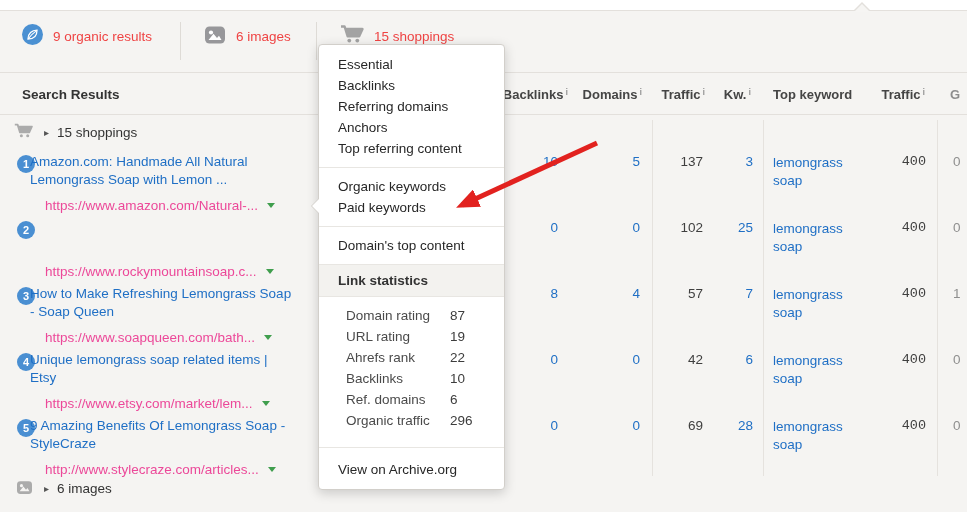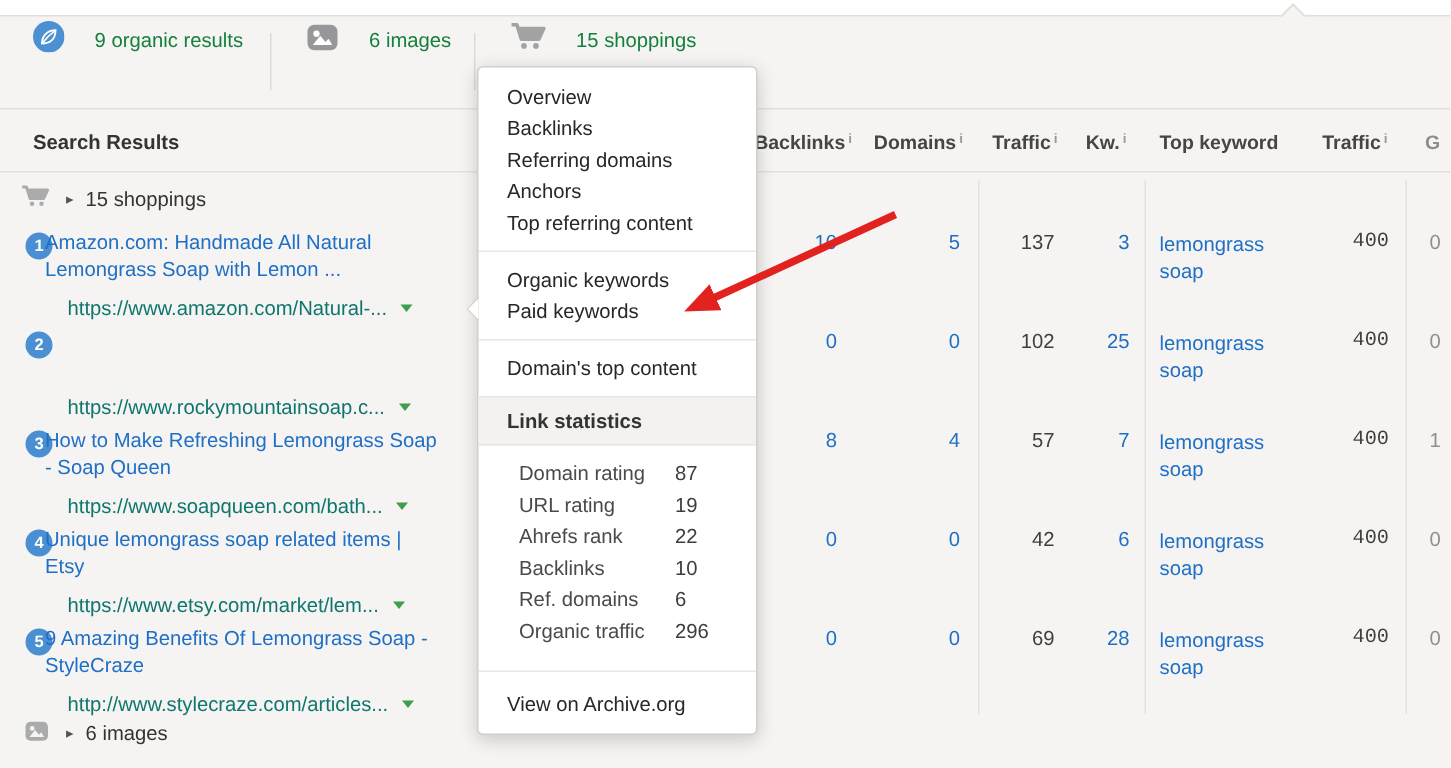--- a/index.html
+++ b/index.html
@@ -8,22 +8,22 @@
     width:967px; height:512px; position:relative; overflow:hidden;
     background:#fff; font-family:"Liberation Sans", sans-serif;
   }
   .panel { position:absolute; left:0; right:0; top:10px; bottom:0; background:#f5f4f2; border-top:1px solid #e3e0dc; }
   .notch-up-outer { position:absolute; left:853px; top:2px; width:0; height:0;
     border-left:9px solid transparent; border-right:9px solid transparent; border-bottom:9px solid #e3e0dc; }
   .notch-up-inner { position:absolute; left:854px; top:4px; width:0; height:0;
     border-left:8px solid transparent; border-right:8px solid transparent; border-bottom:8px solid #f6f5f3; }
 
   
-  .tab { position:absolute; top:12px; height:28px; display:flex; align-items:center; gap:20px;
-    font-size:13.5px; color:#15803d; cursor:pointer; }
+  .tab { position:absolute; top:22px; height:28px; display:flex; align-items:center; gap:10px;
+    font-size:13.5px; color:#ef4444; cursor:pointer; }
   #tab-organic { left:22px; }
   #tab-images  { left:204px; }
   #tab-shoppings { left:340px; }
   .vsep { position:absolute; top:22px; height:38px; width:1px; background:#dedbd6; }
   #vsep1 { left:180px; } #vsep2 { left:316px; }
 
   .hline { position:absolute; left:0; right:0; height:1px; background:#e3e0dc; }
   #hline-header-top { top:72px; } #hline-header-bottom { top:114px; }
 
   .section-title { position:absolute; left:22px; top:87px; font-weight:bold; font-size:13.5px; color:#333; }
@@ -42,21 +42,21 @@
   .tri { font-size:10px; color:#555; }
   .row-icon { position:absolute; }
   #cart-row-icon { left:14px; top:123px; } #img-row-icon { left:16px; top:480px; }
 
   
   #results { position:absolute; left:0; right:0; top:152px; }
   .result { position:relative; height:66px; }
   .badge { position:absolute; left:17px; top:3px; width:18px; height:18px; border-radius:50%;
     background:#4a8fd2; color:#fff; font-size:11px; font-weight:bold; text-align:center; line-height:18px; }
   .rtitle { position:absolute; left:30px; top:1px; width:266px; line-height:18px; font-size:13.5px; color:#1f6fc5; cursor:pointer; }
-  .rurl { position:absolute; left:45px; top:46px; font-size:13.5px; color:#0f766e; display:flex; align-items:center; gap:9px; }
+  .rurl { position:absolute; left:45px; top:46px; font-size:13.5px; color:#ec4899; display:flex; align-items:center; gap:9px; }
   .caret { width:0; height:0; border-left:4.5px solid transparent; border-right:4.5px solid transparent;
     border-top:5px solid #3f9e4d; cursor:pointer; }
   .cell { position:absolute; top:2px; font-size:13.5px; white-space:nowrap; }
   .cell.r { width:60px; text-align:right; }
   .c-backlinks { right:409px; } .c-domains { right:327px; } .c-traffic { right:264px; color:#3f3f3f; }
   .c-kw { right:214px; width:50px; } .c-topkw { left:773px; width:86px; line-height:18px; white-space:normal; }
   .c-volume { right:41px; color:#3f3f3f;font-family:Liberation Mono, monospace; } .c-g { left:953px; color:#8f8f8f; }
   .blue { color:#1f6fc5; cursor:pointer; }
 
   
@@ -239,21 +239,21 @@
       <div class="cell r c-volume">400</div>
       <div class="cell c-g">0</div>
     </div>
   </div>
 
 <div class="menu">
   <div class="menu-notch-outer"></div>
   <div class="menu-notch-inner"></div>
   <div>
 
-  <div class="mi">Overview</div>
+  <div class="mi">Essential</div>
       <div class="mi">Backlinks</div>
       <div class="mi">Referring domains</div>
       <div class="mi">Anchors</div>
       <div class="mi">Top referring content</div>
     </div>
   <div class="mdiv"></div>
   <div>
 
   <div class="mi">Organic keywords</div>
       <div class="mi">Paid keywords</div>

